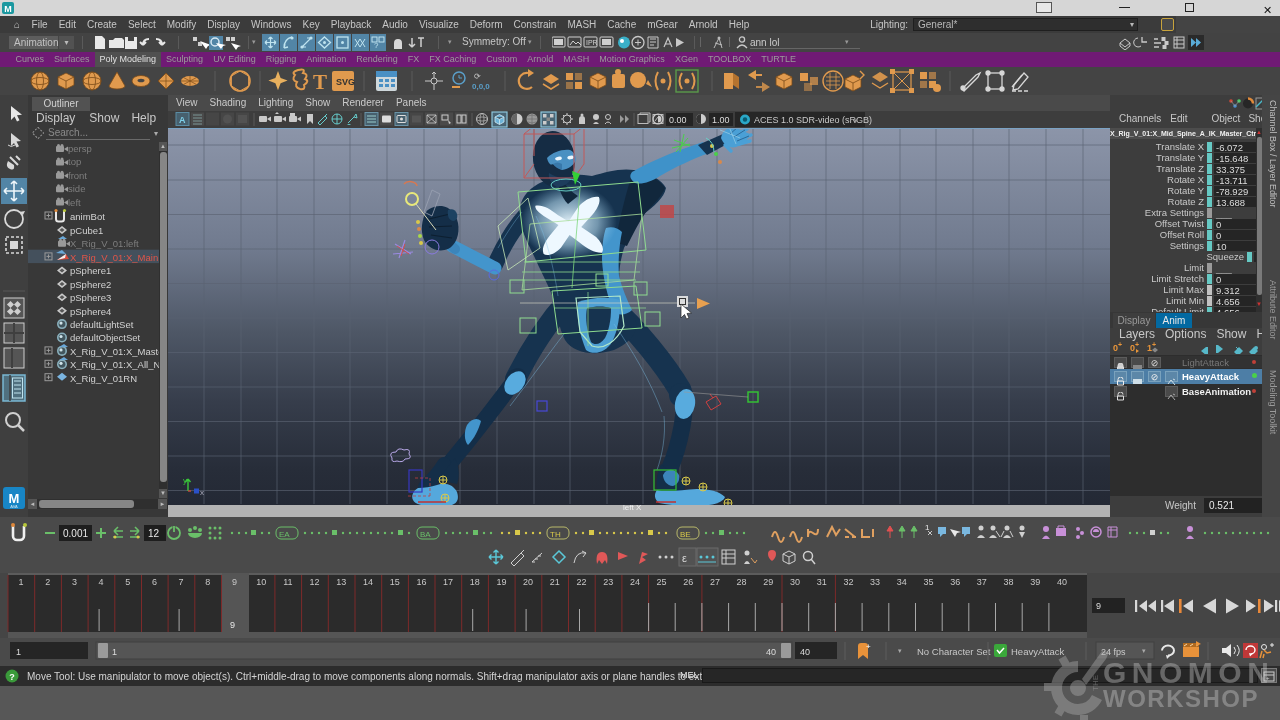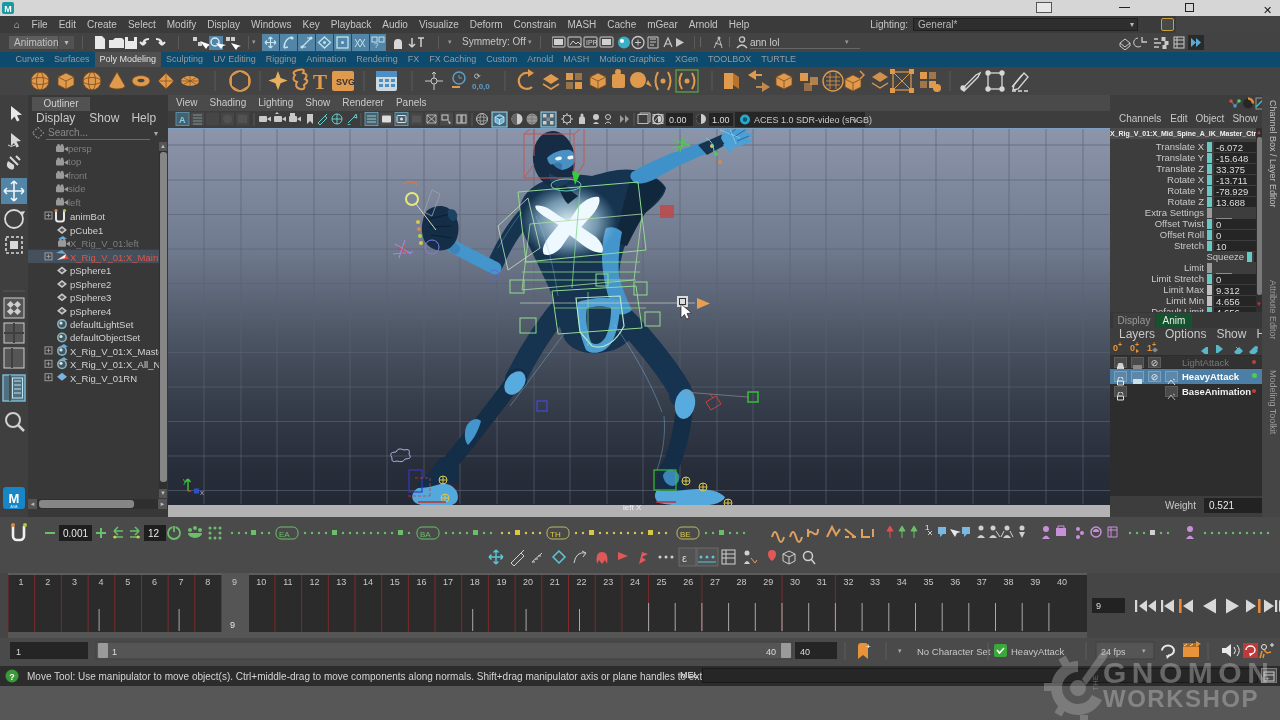--- a/index.html
+++ b/index.html
@@ -11,21 +11,21 @@
 
 #titlebar { left:0; top:0; width:1280px; height:16px; background:#d6d6d6;
   color:#111; font-size:8.5px; line-height:16px; letter-spacing:-0.1px; }
 
 #menubar { left:0; top:16px; width:1176px; height:17px; background:#3b3b3b;
   color:#c6c6c6; font-size:10px; line-height:17px; }
 #menubar span.m { padding:0 5.5px; }
 
 #statusline { left:0; top:33px; width:1280px; height:19px; background:#434343; }
 
-#shelftabs { left:0; top:52px; width:1280px; height:15px; background:#0c4a6e;
+#shelftabs { left:0; top:52px; width:1280px; height:15px; background:#701a75;
   color:#9a9a9a; font-size:9px; line-height:15px; white-space:nowrap; }
 #shelftabs span { padding:0 5px; display:inline-block; }
 #shelftabs span.act { background:#505050; color:#e0e0e0; }
 
 #shelficons { left:0; top:67px; width:1280px; height:28px; background:#444; }
 
 #toolbox { left:0; top:95px; width:28px; height:425px; background:#3f3f3f; }
 #outliner { left:28px; top:95px; width:140px; height:425px; background:#383838; font-size:10px; color:#ccc; }
 #viewport { left:168px; top:95px; width:942px; height:425px; background:#3d3d3d; }
 #channelbox { left:1110px; top:95px; width:152px; height:425px; background:#3d3d3d; }
@@ -797,21 +797,21 @@
     <svg class="abs" style="left:117px; top:2px;" width="36" height="13">
       <circle cx="4" cy="4" r="1.8" fill="#d04a3a"></circle>
         <circle cx="8" cy="9" r="1.8" fill="#4a90d0"></circle>
         <circle cx="12" cy="4" r="1.8" fill="#4ad06a"></circle>
         <path d="M4 4 l4 5 l4 -5" stroke="#999" stroke-width="0.7" fill="none"></path>
       <circle cx="21" cy="6.5" r="5" fill="#262626"></circle>
         <path d="M21 1.5 a5 5 0 0 1 5 5" stroke="#e08a3a" stroke-width="2.5" fill="none"></path>
       <rect x="29" y="1" width="7" height="11" fill="none" stroke="#999"></rect>
         <path d="M29 10 l7 -7" stroke="#4ab8c8" stroke-width="1.4"></path>
     </svg>
-    <div class="abs" style="left:0; top:17px; width:152px; height:14px; color:#c8c8c8; font-size:10px; line-height:14px;"><span style="margin-left:9px;">Channels</span><span style="margin-left:9px;">Edit</span><span style="margin-left:8px;">Object</span><span style="margin-left:8px;">Show</span></div>
+    <div class="abs" style="left:0; top:17px; width:152px; height:14px; color:#c8c8c8; font-size:10px; line-height:14px;"><span style="margin-left:9px;">Channels</span><span style="margin-left:9px;">Edit</span><span style="margin-left:24px;">Object</span><span style="margin-left:8px;">Show</span></div>
     <div class="abs" style="left:0; top:33px; width:146px; height:11px; background:#4c4c4c; color:#f0f0f0; font-size:7px; font-weight:bold; line-height:11px; white-space:nowrap; overflow:hidden;">X_Rig_V_01:X_Mid_Spine_A_IK_Master_Ctrl</div>
     <div class="crow" style="top:46px;">
         <span class="nm">Translate X</span>
         <span class="tl"></span>
         <span class="vf">-6.072</span>
       </div>
     <div class="crow" style="top:57px;">
         <span class="nm">Translate Y</span>
         <span class="tl"></span>
         <span class="vf">-15.648</span>
@@ -845,21 +845,21 @@
         <span class="nm">Offset Twist</span>
         <span class="tl"></span>
         <span class="vf">0</span>
       </div>
     <div class="crow" style="top:134px;">
         <span class="nm">Offset Roll</span>
         <span class="tl"></span>
         <span class="vf">0</span>
       </div>
     <div class="crow" style="top:145px;">
-        <span class="nm">Stretch</span>
+        <span class="nm">Settings</span>
         <span class="tl"></span>
         <span class="vf">10</span>
       </div>
     <div class="crow" style="top:156px;margin-left:40px;">
         <span class="nm">Squeeze</span>
         <span class="tl"></span>
         <span class="vf">0</span>
       </div>
     <div class="crow" style="top:167px;">
         <span class="nm">Limit</span>
@@ -886,21 +886,21 @@
         <span class="tl"></span>
         <span class="vf">4.656</span>
       </div>
     <div class="abs" style="left:146px; top:33px; width:6px; height:185px; background:#2f2f2f;">
       <div class="abs" style="left:0; top:0; width:6px; height:8px; color:#c33; font-size:6px; line-height:8px;">▲</div>
       <div class="abs" style="left:0.5px; top:9px; width:5px; height:158px; background:#7a7a7a; border-radius:2px;"></div>
       <div class="abs" style="left:0; top:172px; width:6px; height:8px; color:#c33; font-size:6px; line-height:8px;">▼</div>
     </div>
     <div class="abs" style="left:0; top:217px; width:152px; height:16px; background:#373737;">
       <span class="abs" style="left:3px; top:1px; width:42px; height:15px; background:#3e3e3e; color:#9a9a9a; font-size:10px; text-align:center; line-height:15px;">Display</span>
-      <span class="abs" style="left:46px; top:1px; width:36px; height:15px; background:#14532d; color:#e8e8e8; font-size:10px; text-align:center; line-height:15px;">Anim</span>
+      <span class="abs" style="left:46px; top:1px; width:36px; height:15px; background:#0369a1; color:#e8e8e8; font-size:10px; text-align:center; line-height:15px;">Anim</span>
     </div>
     <div class="abs" style="left:0; top:233px; width:152px; height:13px; color:#c8c8c8; font-size:12px; line-height:13px;"><span style="margin-left:9px;">Layers</span><span style="margin-left:10px;">Options</span><span style="margin-left:10px;">Show</span><span style="margin-left:10px;">Help</span></div>
     <svg class="abs" style="left:0; top:246px;" width="152" height="13">
       <g font-size="9" fill="#e8953a" font-weight="bold">
         <text x="3" y="10">0</text>
           <text x="8" y="6" font-size="7">+</text>
         <text x="20" y="10">0</text>
           <text x="25" y="6" font-size="7">+</text>
           <path d="M26 8 l3 2 l-3 2 z" fill="#e8953a"></path>
         <text x="37" y="10">1</text>

